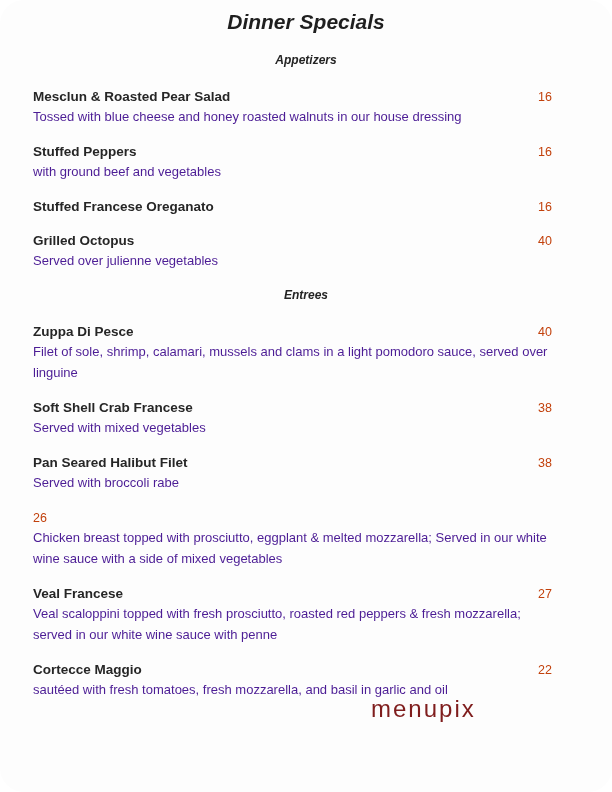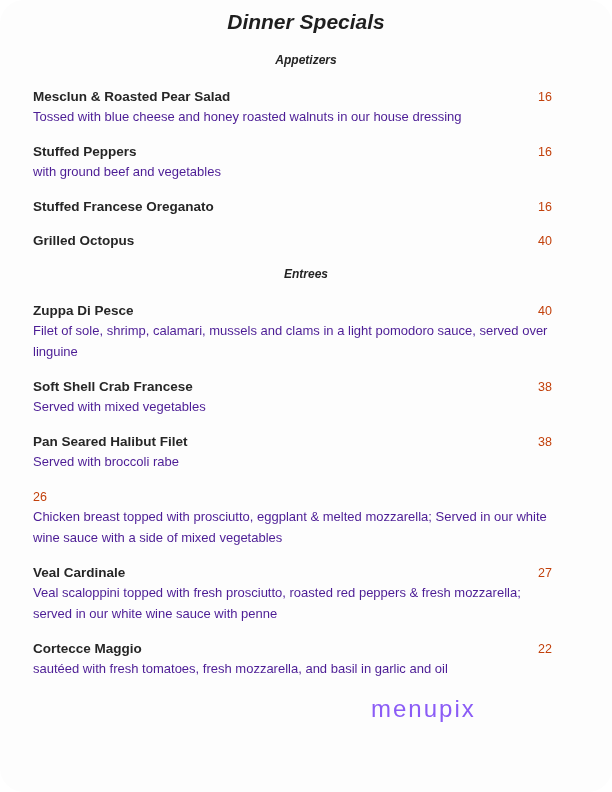--- a/index.html
+++ b/index.html
@@ -68,21 +68,21 @@
     color: #4c1d95;
     max-width: 519px;
   }
   .watermark {
     position: absolute;
     left: 371px;
     top: 695px;
     font-size: 24px;
     line-height: 28px;
     letter-spacing: 2px;
-    color: #8b5cf6;
+    color: #7f1d1d;
     pointer-events: none;
   }
 </style>
 </head>
 <body>
 
 <div class="page">
   <h1 class="page-title">Dinner Specials</h1>
 
   <div id="sections">
@@ -111,20 +111,21 @@
       <span class="item-price">16</span>
     </div>
 
   </div>
 
   <div class="menu-item">
     <div class="item-row">
       <span class="item-name">Grilled Octopus</span>
       <span class="item-price">40</span>
     </div>
+    <div class="item-desc">Served over julienne vegetables</div>
   </div>
 </div>
   </section>
 
   <section class="menu-section">
     <h2 class="section-heading">Entrees</h2>
     <div class="items">
   <div class="menu-item">
     <div class="item-row">
       <span class="item-name">Zuppa Di Pesce</span>
@@ -151,21 +152,21 @@
 
   <div class="menu-item">
     <div class="item-row">
       <span class="item-price">26</span>
     </div>
     <div class="item-desc">Chicken breast topped with prosciutto, eggplant &amp; melted mozzarella; Served in our white wine sauce with a side of mixed vegetables</div>
   </div>
 
   <div class="menu-item">
     <div class="item-row">
-      <span class="item-name">Veal Cardinale</span>
+      <span class="item-name">Veal Francese</span>
       <span class="item-price">27</span>
     </div>
     <div class="item-desc">Veal scaloppini topped with fresh prosciutto, roasted red peppers &amp; fresh mozzarella; served in our white wine sauce with penne</div>
   </div>
 
   <div class="menu-item">
     <div class="item-row">
       <span class="item-name">Cortecce Maggio</span>
       <span class="item-price">22</span>
     </div>

